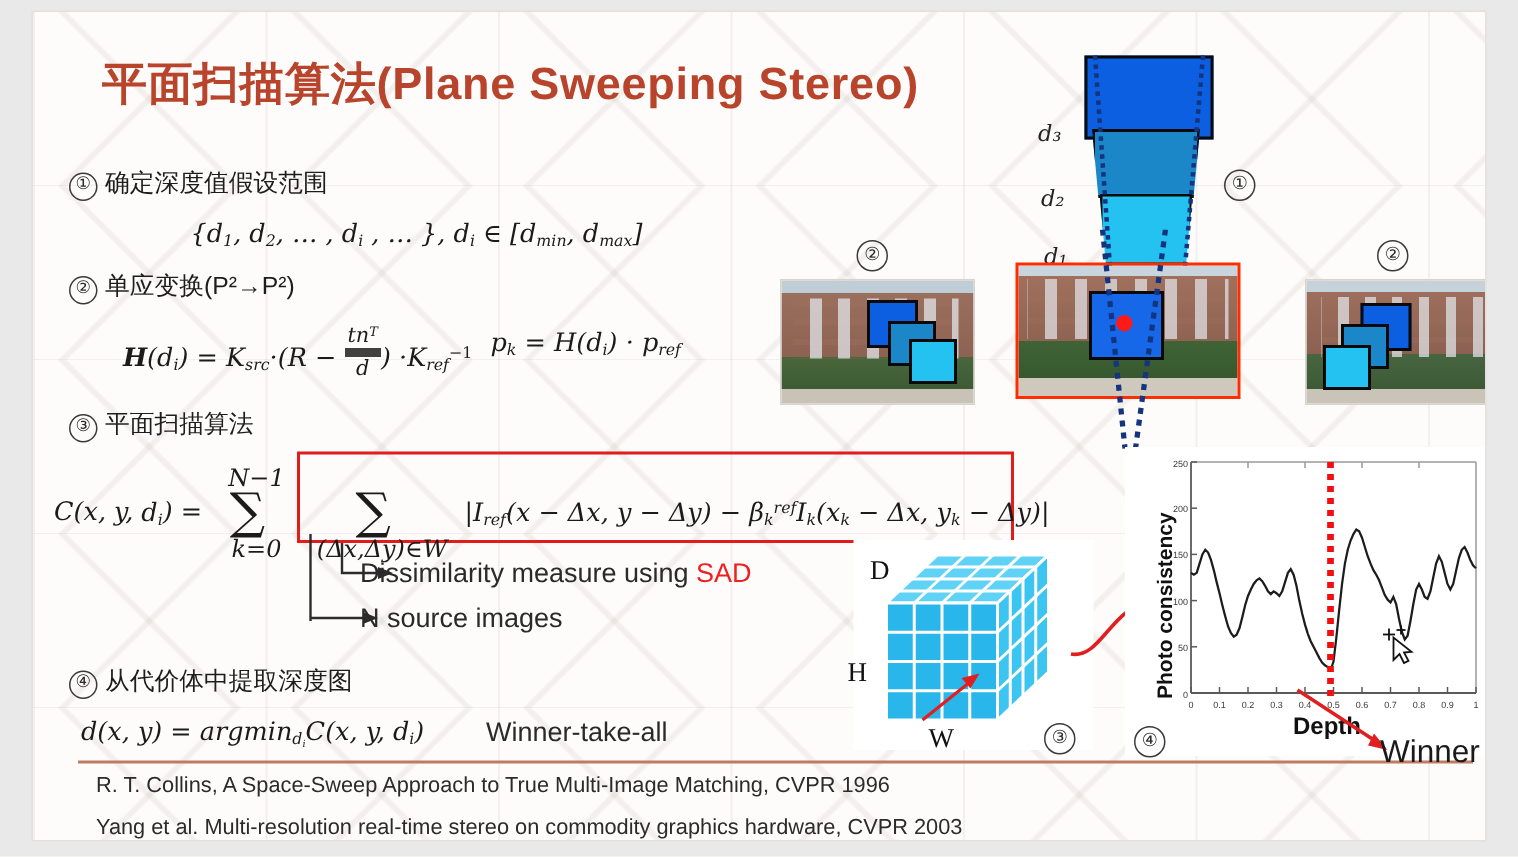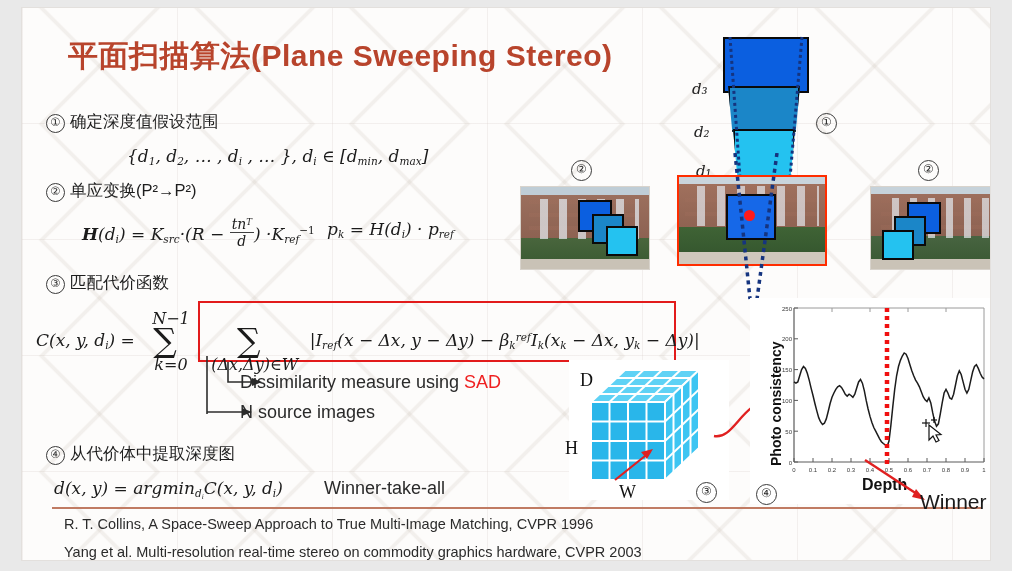--- a/index.html
+++ b/index.html
@@ -41,21 +41,21 @@
   .circ{
     display:inline-block;width:17px;height:17px;line-height:15px;
     border:1.3px solid #3a3a3a;border-radius:50%;
     text-align:center;font-size:11.5px;color:#2b2b2b;
     vertical-align:1px;margin-right:5px;font-family:"Liberation Sans",sans-serif;
   }
   .eq{font-size:17px;white-space:nowrap;color:#1b1b1b;}
   sub{font-size:.62em;vertical-align:-.28em;font-style:italic;}
   sup{font-size:.62em;vertical-align:.5em;font-style:italic;}
   .frac{display:inline-block;vertical-align:-0.45em;text-align:center;font-size:.82em;}
-  .frac .num{display:block;border-bottom:1px solid #404040;padding:0 2px;}
+  .frac .num{display:block;border-bottom:6px solid #404040;padding:0 2px;}
   .frac .den{display:block;padding:0 2px;}
   .bigsum{font-size:33px;font-style:normal;font-family:"DejaVu Serif",serif;line-height:.8;}
   .sumwrap{display:inline-block;text-align:center;vertical-align:middle;}
   .sumwrap .lim{display:block;font-size:16px;font-style:italic;line-height:1.1;margin-left:12px;}
   .redbox{border:2px solid #e21b1b;}
   .red{color:#ef2020;margin-top:32px;}
   .label-sans{font-family:"Liberation Sans",sans-serif;font-size:18px;color:#2a2a2a;white-space:nowrap;}
   .refline{font-family:"Liberation Sans",sans-serif;font-size:14.5px;color:#2b2b2b;white-space:nowrap;}
   .sep{height:1.5px;background:#c07b63;}
   .photo{
@@ -87,21 +87,21 @@
   </div>
 
   <div class="abs eq math" style="left:60px;top:208px;">
     <b>H</b>(<i>d<sub>i</sub></i>) = <i>K<sub>src</sub></i>·(<i>R</i> − <span class="frac"><span class="num"><i>tn</i><sup>T</sup></span><span class="den"><i>d</i></span></span>) ·<i>K</i><sub>ref</sub><sup class="mroman">−1</sup>
   </div>
   <div class="abs eq math" style="left:305px;top:211px;">
     <i>p<sub>k</sub></i> = <i>H</i>(<i>d<sub>i</sub></i>) · <i>p<sub>ref</sub></i>
   </div>
 
   <div class="abs step" style="left:24px;top:264px;">
-    <span class="circ">③</span><span>匹配代价函数</span>
+    <span class="circ">③</span><span>平面扫描算法</span>
   </div>
 
   <div class="abs redbox" style="left:176px;top:293px;width:474px;height:57px;"></div>
 
   <div class="abs eq math" style="left:14px;top:302px;">
     <i>C</i>(<i>x</i>, <i>y</i>, <i>d<sub>i</sub></i>) =
     <span class="sumwrap">
       <span class="lim"><i>N</i>−1</span>
       <span class="bigsum">∑</span>
       <span class="lim"><i>k</i>=0</span>

